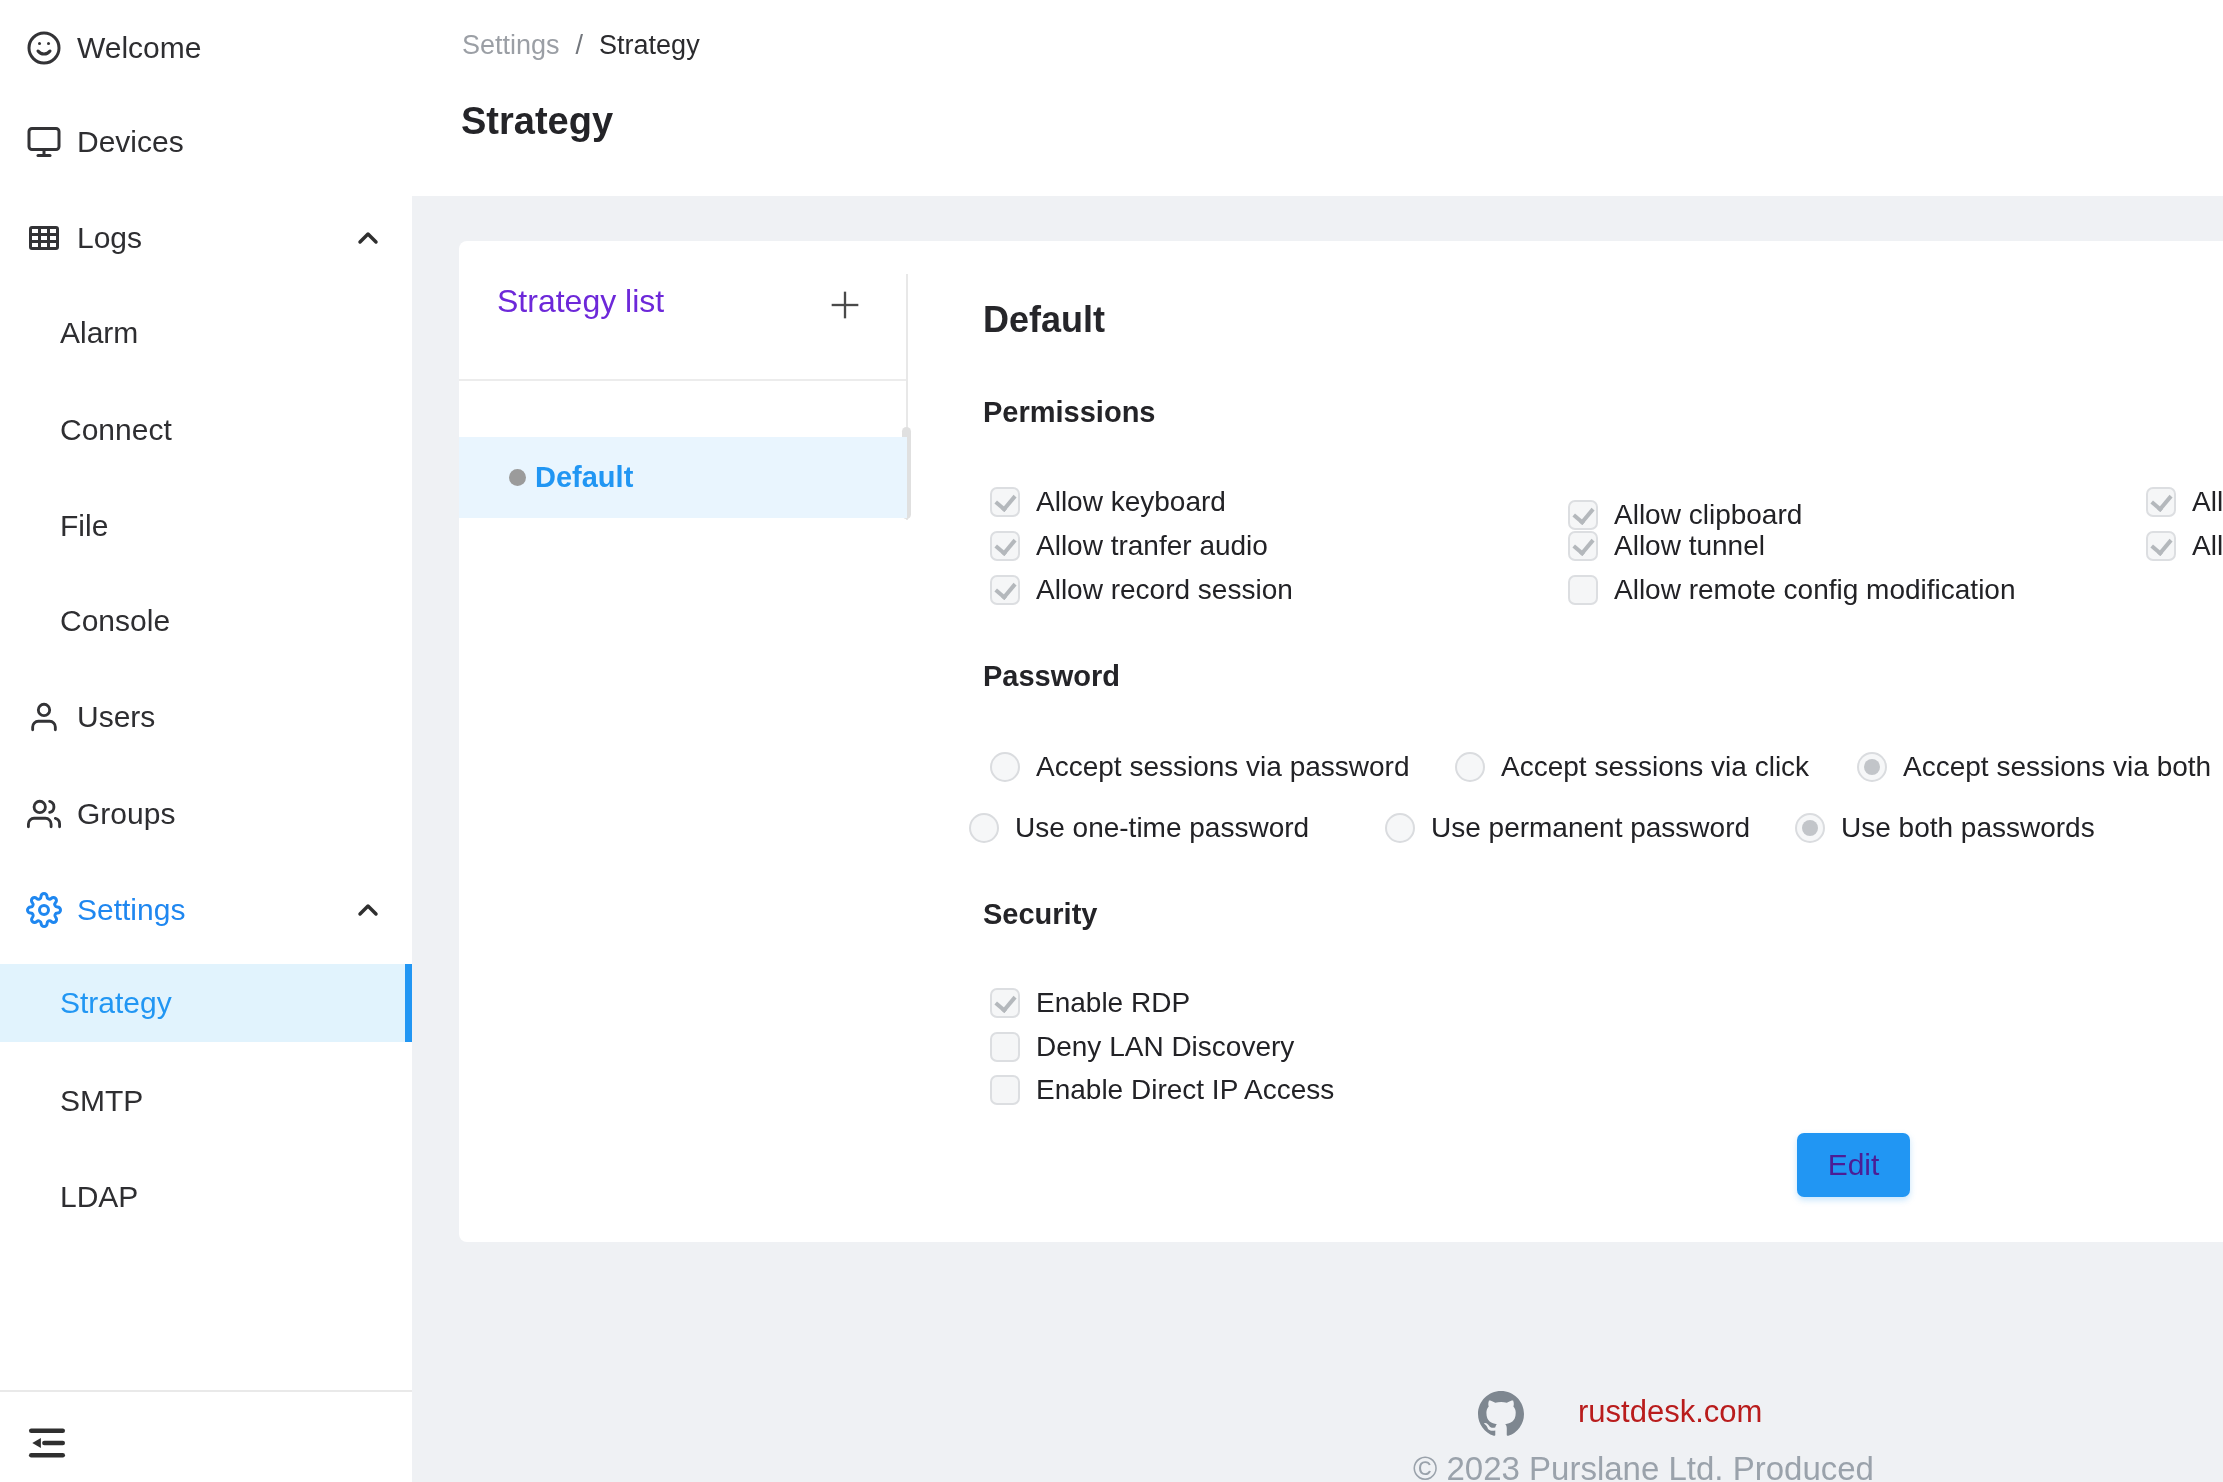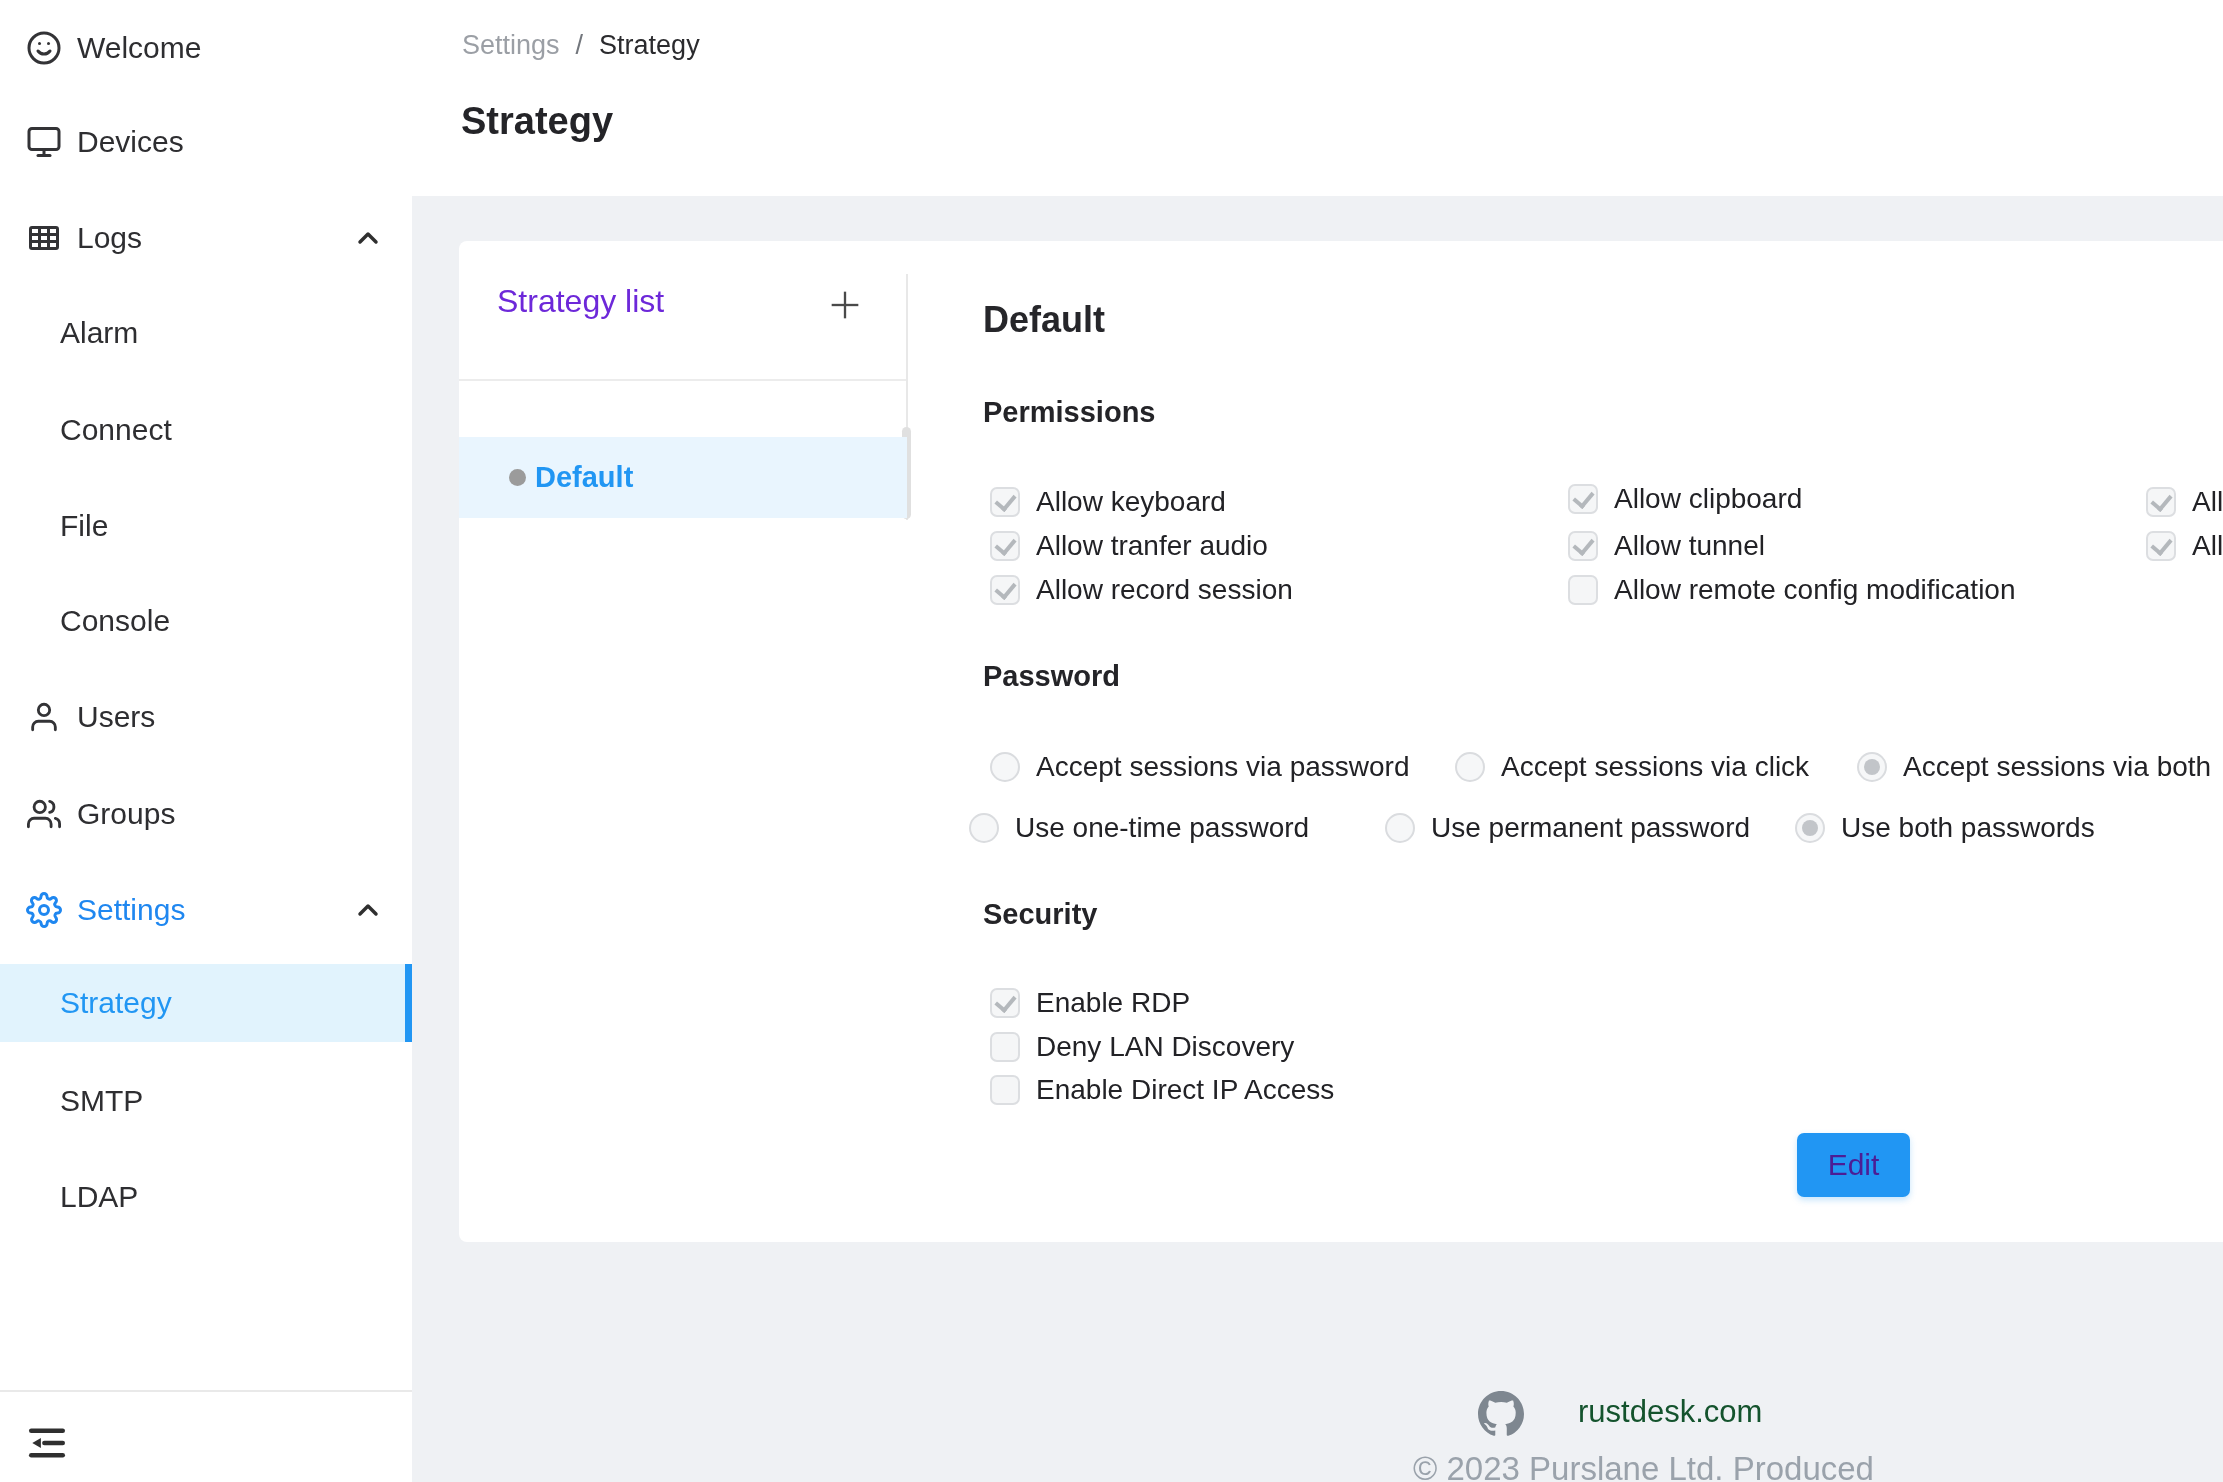--- a/index.html
+++ b/index.html
@@ -78,21 +78,21 @@
   }
   #edit-btn {
     left:1338px; top:892px; width:113px; height:64px; border-radius:7px;
     background:#2196f3; color:#4c1d95; font-size:30px; border:none; cursor:pointer;
     display:flex; align-items:center; justify-content:center;
     box-shadow:0 3px 6px rgba(33,150,243,.25); font-family:inherit;
   }
 
   
   #footer-github { left:1478px; top:1391px; width:46px; height:46px; cursor:pointer; }
-  #footer-link { left:1578px; top:1394px; font-size:31px; color:#14532d; cursor:pointer; }
+  #footer-link { left:1578px; top:1394px; font-size:31px; color:#b91c1c; cursor:pointer; }
   #footer-copy { left:1413px; top:1450px; font-size:33px; color:#9aa2ab; white-space:nowrap; }
 
   svg.stroke { fill:none; stroke:#333336; stroke-width:2; stroke-linecap:round; stroke-linejoin:round; }
   svg.stroke.blue { stroke:#1f87f0; }
   svg.stroke.dark { stroke:#2f2f2f; stroke-width:2.6; }
 </style>
 </head>
 <body>
 
 <nav id="sidebar" class="abs">
@@ -238,21 +238,21 @@
   </div>
 
   <div id="detail-title" class="abs">Default</div>
 
   <div class="section-h" style="top:155px">Permissions</div>
 
   <div class="check-item" style="left:531px; top:239px">
     <span class="cb checked"></span>
     <span>Allow keyboard</span>
   </div>
-  <div class="check-item" style="left:1109px; top:236px">
+  <div class="check-item" style="left:1109px; top:252px">
     <span class="cb checked"></span>
     <span>Allow clipboard</span>
   </div>
   <div class="check-item" style="left:1687px; top:239px">
     <span class="cb checked"></span>
     <span>Allow</span>
   </div>
 
   <div class="check-item" style="left:531px; top:283px">
     <span class="cb checked"></span>

